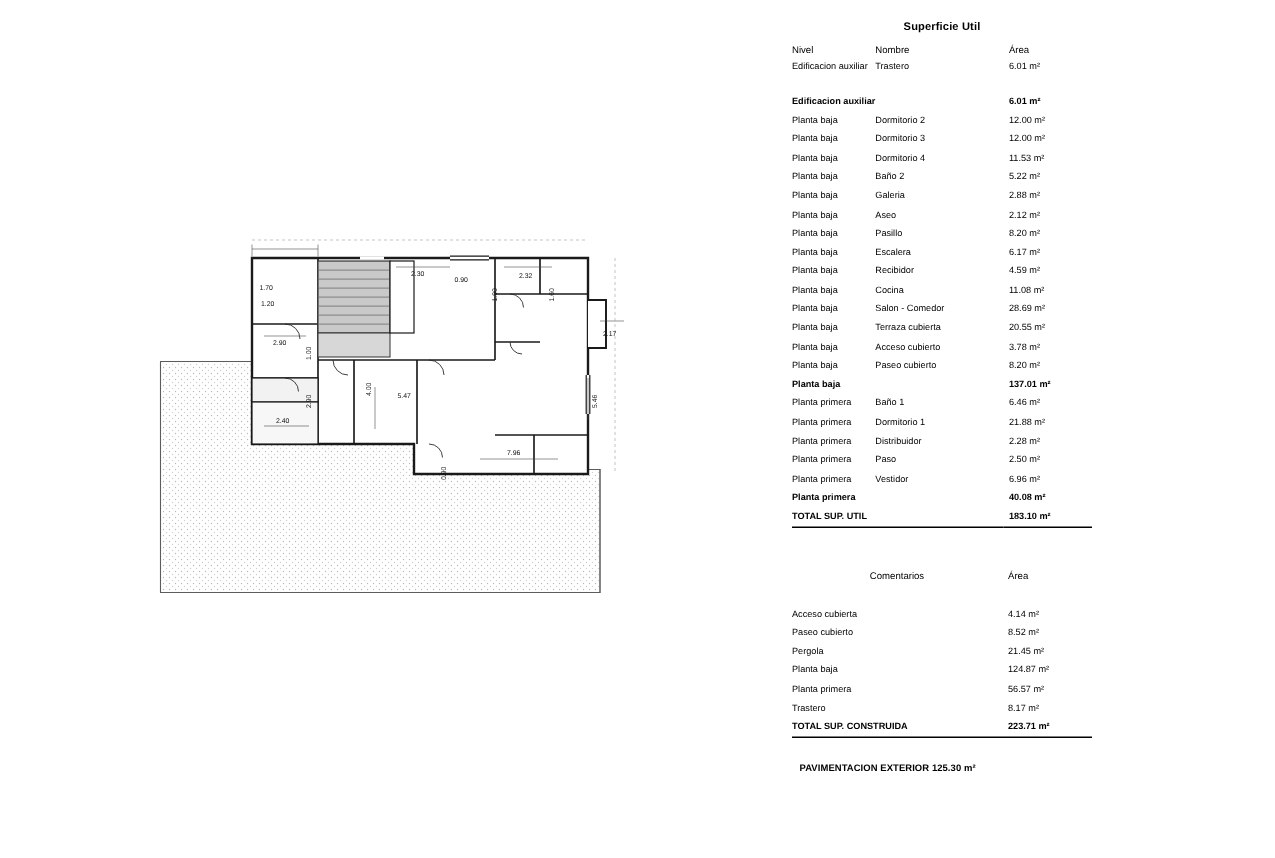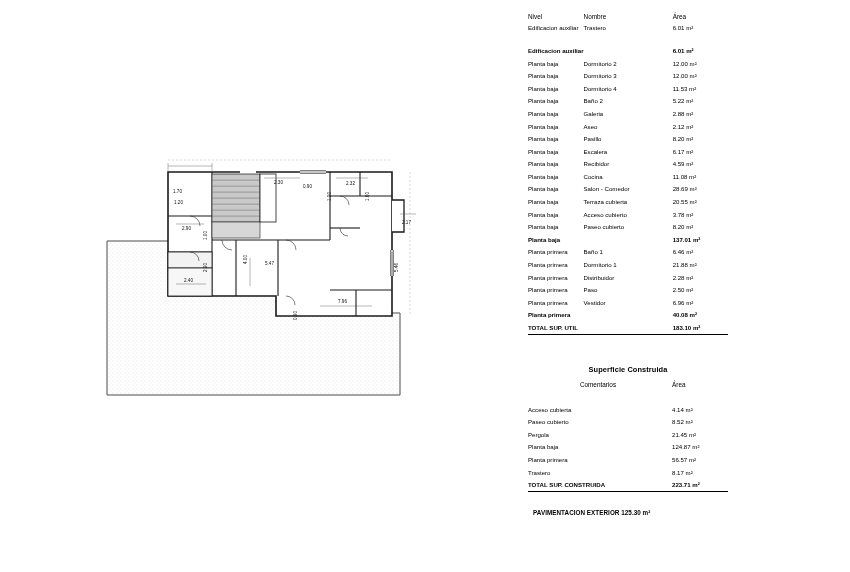--- a/index.html
+++ b/index.html
@@ -207,20 +207,23 @@
 
 <div id="tables">
 
   <table class="sheet">
     <colgroup>
         <col class="col-niv">
         <col class="col-nom">
         <col class="col-area">
       </colgroup>
     <tbody>
+      <tr>
+          <td class="tbl-title" colspan="3">Superficie Util</td>
+        </tr>
       <tr class="hdr-row">
         <td>Nivel</td>
         <td>Nombre</td>
         <td class="c-area">Área</td>
       </tr>
 
       <tr class="row tall">
         <td>Edificacion auxiliar</td>
         <td>Trastero</td>
         <td class="c-area">6.01 m²</td>
@@ -346,23 +349,20 @@
   </table>
 
   <div class="spacer"></div>
 
   <table class="sheet">
     <colgroup>
         <col style="width:140px">
         <col class="col-area">
       </colgroup>
     <tbody>
-      <tr>
-          <td class="tbl-title" colspan="2">Superficie Construida</td>
-        </tr>
       <tr class="hdr-row">
         <td class="hdr-center">Comentarios</td>
         <td class="c-area">Área</td>
       </tr>
       <tr class="row nb">
           <td style="height:8px"></td>
           <td></td>
         </tr>
       <tr class="row">
         <td>Acceso cubierta</td>

